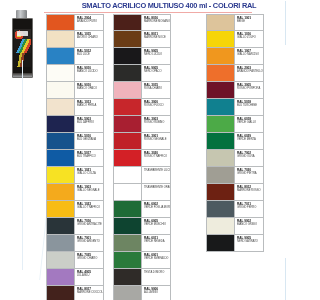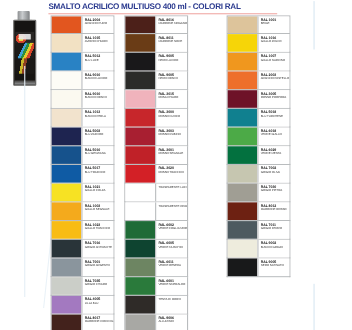--- a/index.html
+++ b/index.html
@@ -10,21 +10,21 @@
     position:relative;
   }
   #page{position:relative;width:300px;height:300px;}
 
   
   .header{
     position:absolute;left:44px;top:1px;width:250px;height:12px;
   }
   .header-title{
     font-size:7.4px;font-weight:bold;letter-spacing:-0.25px;
-    color:#2b3a8f;white-space:nowrap;line-height:10px;
+    color:#2b3a8f;white-space:nowrap;line-height:10px;text-align:center;
   }
   .header-rule{
     position:absolute;left:0;top:10.5px;width:208px;height:1px;
     background:#f0aaa6;
   }
   .edge-rule{
     position:absolute;left:285px;top:1px;width:1px;height:44px;
     background:#d8e7f2;
   }
   .edge-rule2{

